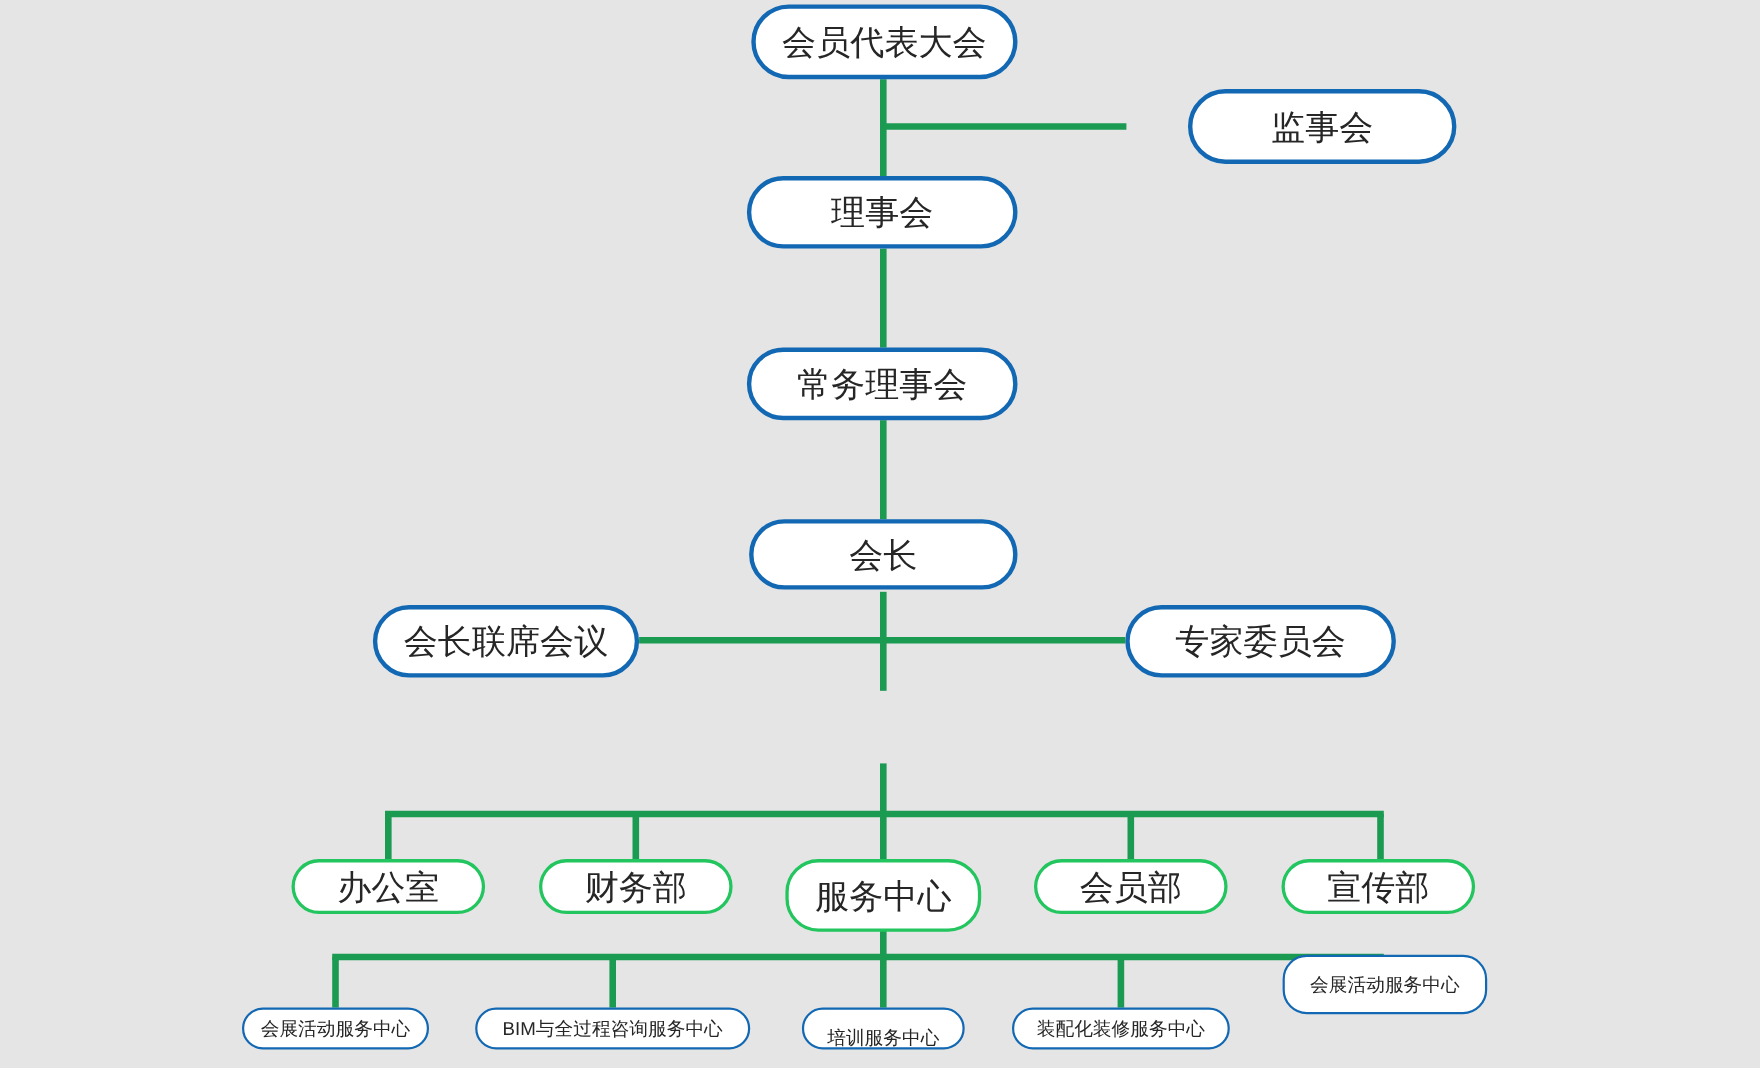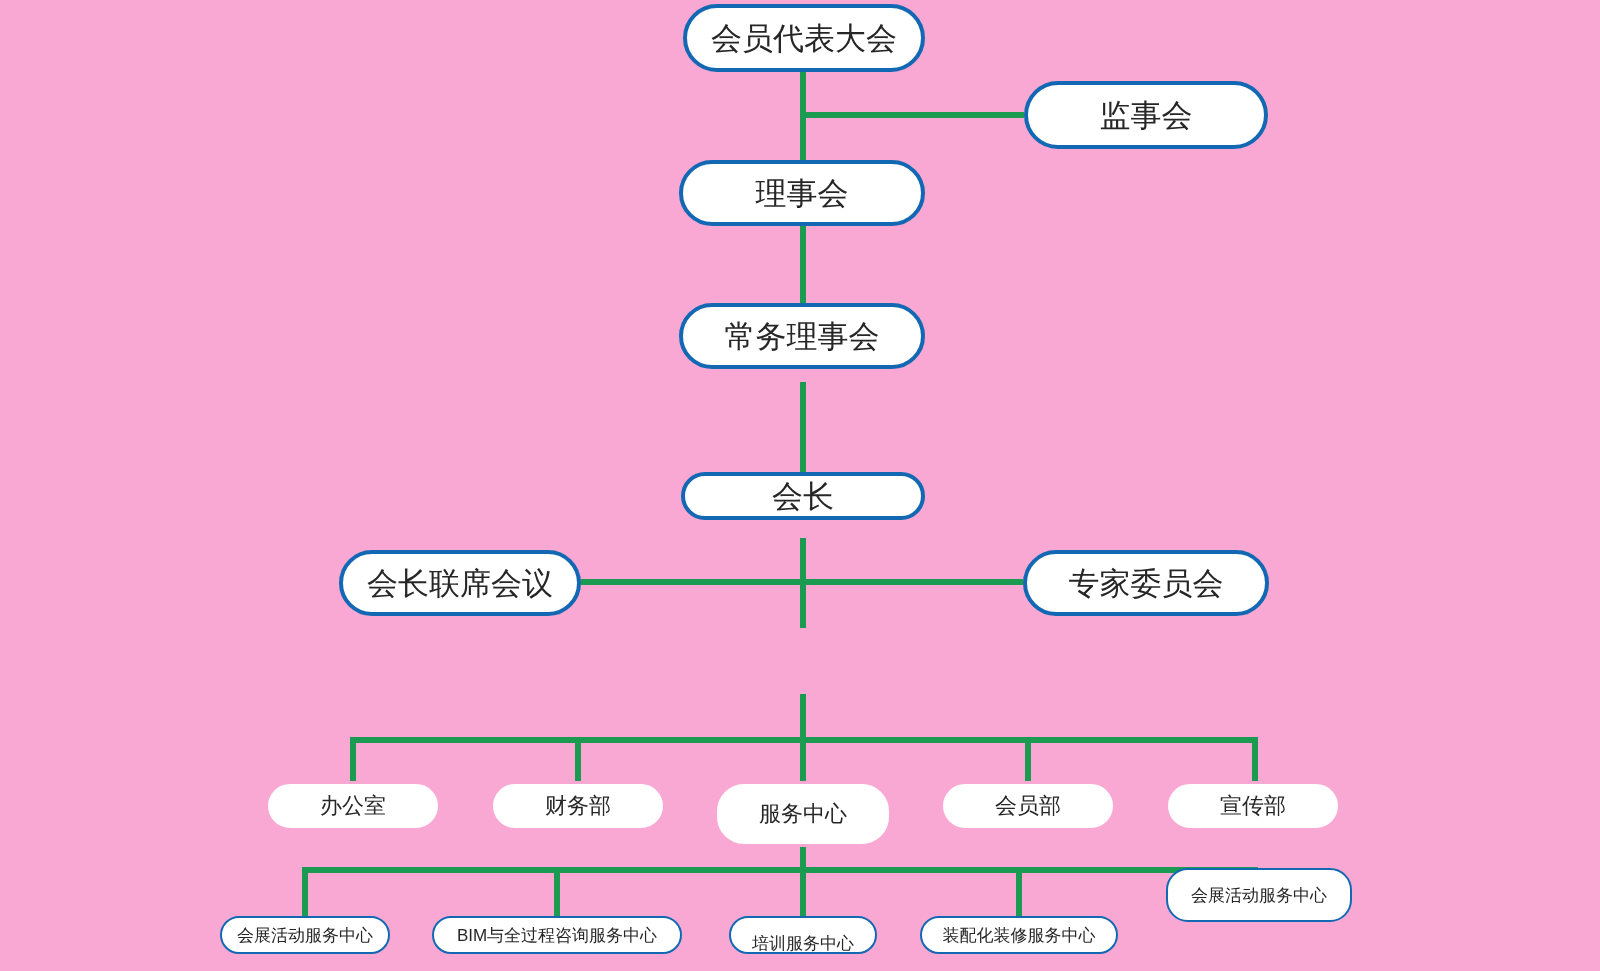--- a/index.html
+++ b/index.html
@@ -8,21 +8,21 @@
     padding: 0;
     background: #ffffff;
   }
   body {
     font-family: "Liberation Sans", "DejaVu Sans", sans-serif;
   }
   #org-chart {
     position: relative;
     width: 1600px;
     height: 971px;
-    background: #f9a8d4;
+    background: #e5e5e5;
     overflow: hidden;
   }
   .node {
     position: absolute;
     box-sizing: border-box;
     display: flex;
     align-items: center;
     justify-content: center;
     background: #ffffff;
     color: #262626;
@@ -32,21 +32,21 @@
     z-index: 2;
   }
   .node-label {
     display: block;
     white-space: nowrap;
   }
   
   .tier-top      { border: 4px solid #1268b3; border-radius: 40px; font-size: 31px; }
   .tier-council  { border: 4px solid #1268b3; border-radius: 40px; font-size: 31px; }
   .tier-side     { border: 4px solid #1268b3; border-radius: 40px; font-size: 31px; }
-  .tier-dept     { border: 3px solid #f9a8d4; border-radius: 30px; font-size: 22px; }
+  .tier-dept     { border: 3px solid #22c55e; border-radius: 30px; font-size: 31px; }
   .tier-service  { border: 2px solid #1268b3; border-radius: 22px; font-size: 17px; }
 
   .edge-layer {
     position: absolute;
     left: 0;
     top: 0;
     width: 1600px;
     height: 971px;
     z-index: 1;
     pointer-events: none;
@@ -87,33 +87,33 @@
       <path d="M 803 870 L 803 916"></path>
       <path d="M 1019 870 L 1019 916"></path>
       <path d="M 1255 870 L 1255 916"></path>
     </g>
   </svg>
 
   <div class="node tier-top" style="left:683px; top:4px; width:242px; height:68px;">
     <span class="node-label">会员代表大会</span>
   </div>
 
-  <div class="node tier-council" style="left:1024px; top:81px; width:244px; height:68px;">
+  <div class="node tier-council" style="left:1080px; top:81px; width:244px; height:68px;">
     <span class="node-label">监事会</span>
   </div>
 
   <div class="node tier-council" style="left:679px; top:160px; width:246px; height:66px;">
     <span class="node-label">理事会</span>
   </div>
 
-  <div class="node tier-council" style="left:679px; top:303px; width:246px; height:66px;">
+  <div class="node tier-council" style="left:679px; top:316px; width:246px; height:66px;">
     <span class="node-label">常务理事会</span>
   </div>
 
-  <div class="node tier-council" style="left:681px; top:472px; width:244px; height:48px;">
+  <div class="node tier-council" style="left:681px; top:472px; width:244px; height:64px;">
     <span class="node-label">会长</span>
   </div>
 
   <div class="node tier-side" style="left:339px; top:550px; width:242px; height:66px;">
     <span class="node-label">会长联席会议</span>
   </div>
 
   <div class="node tier-side" style="left:1023px; top:550px; width:246px; height:66px;">
     <span class="node-label">专家委员会</span>
   </div>

